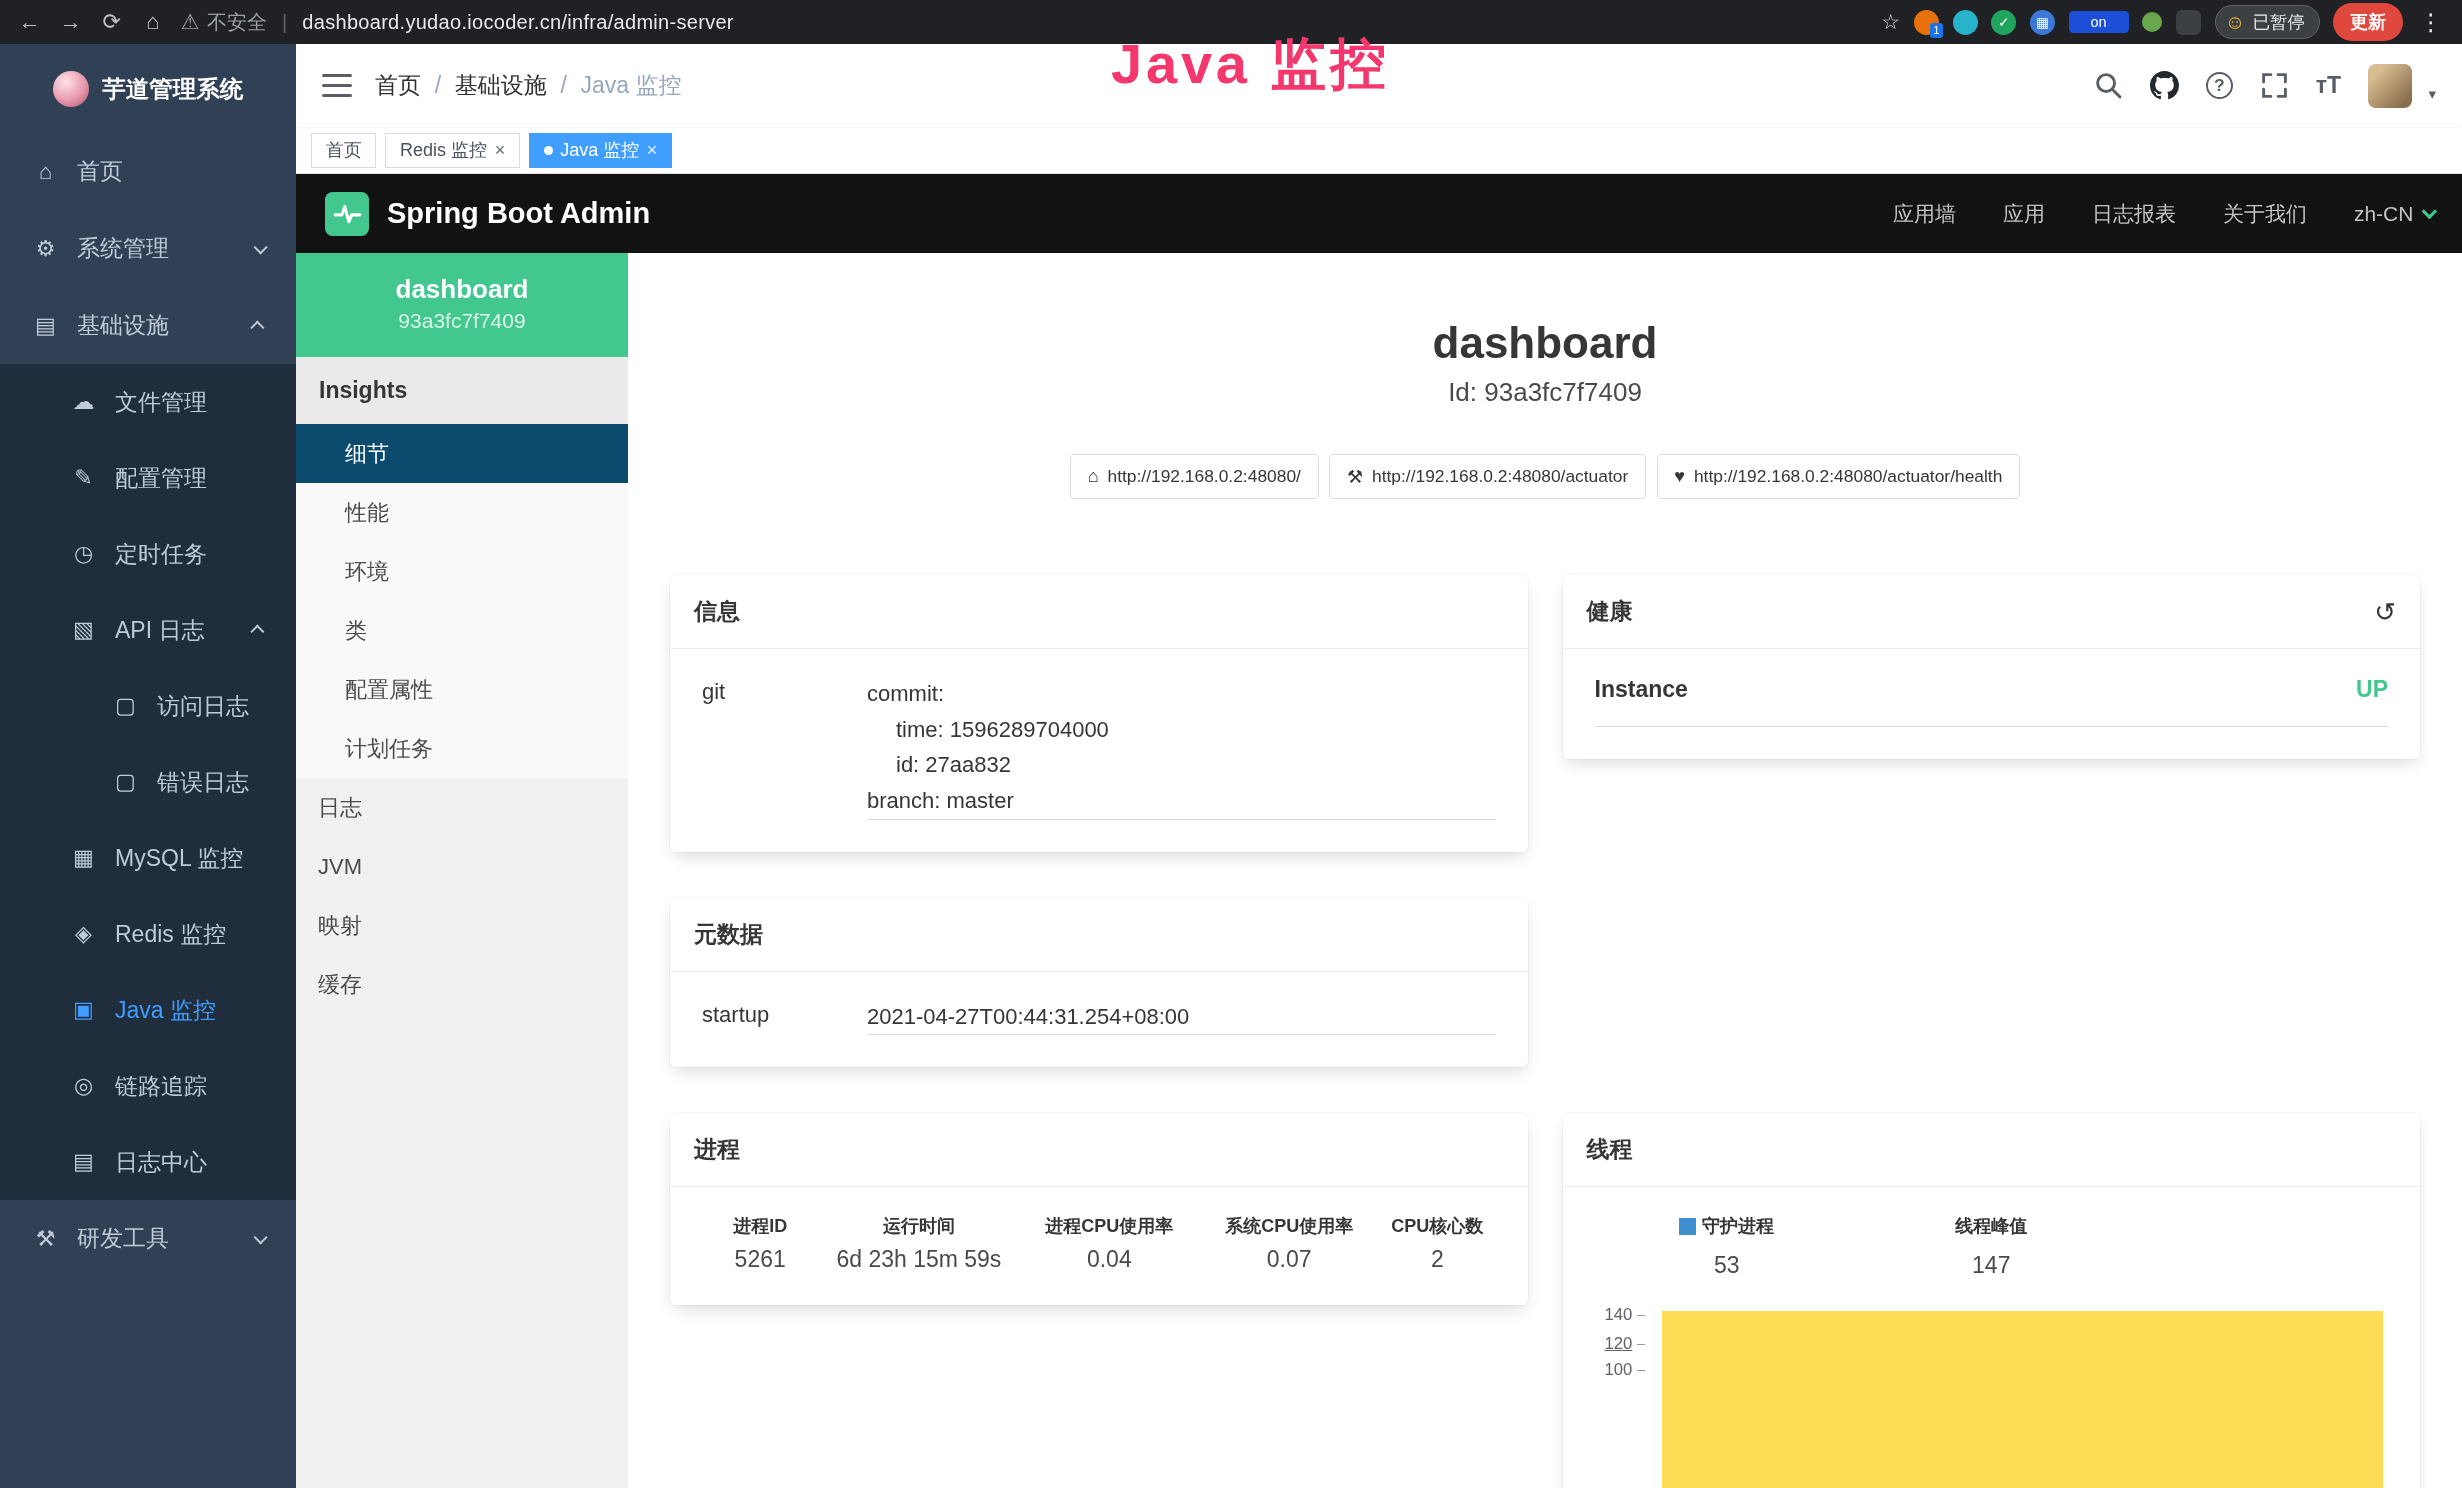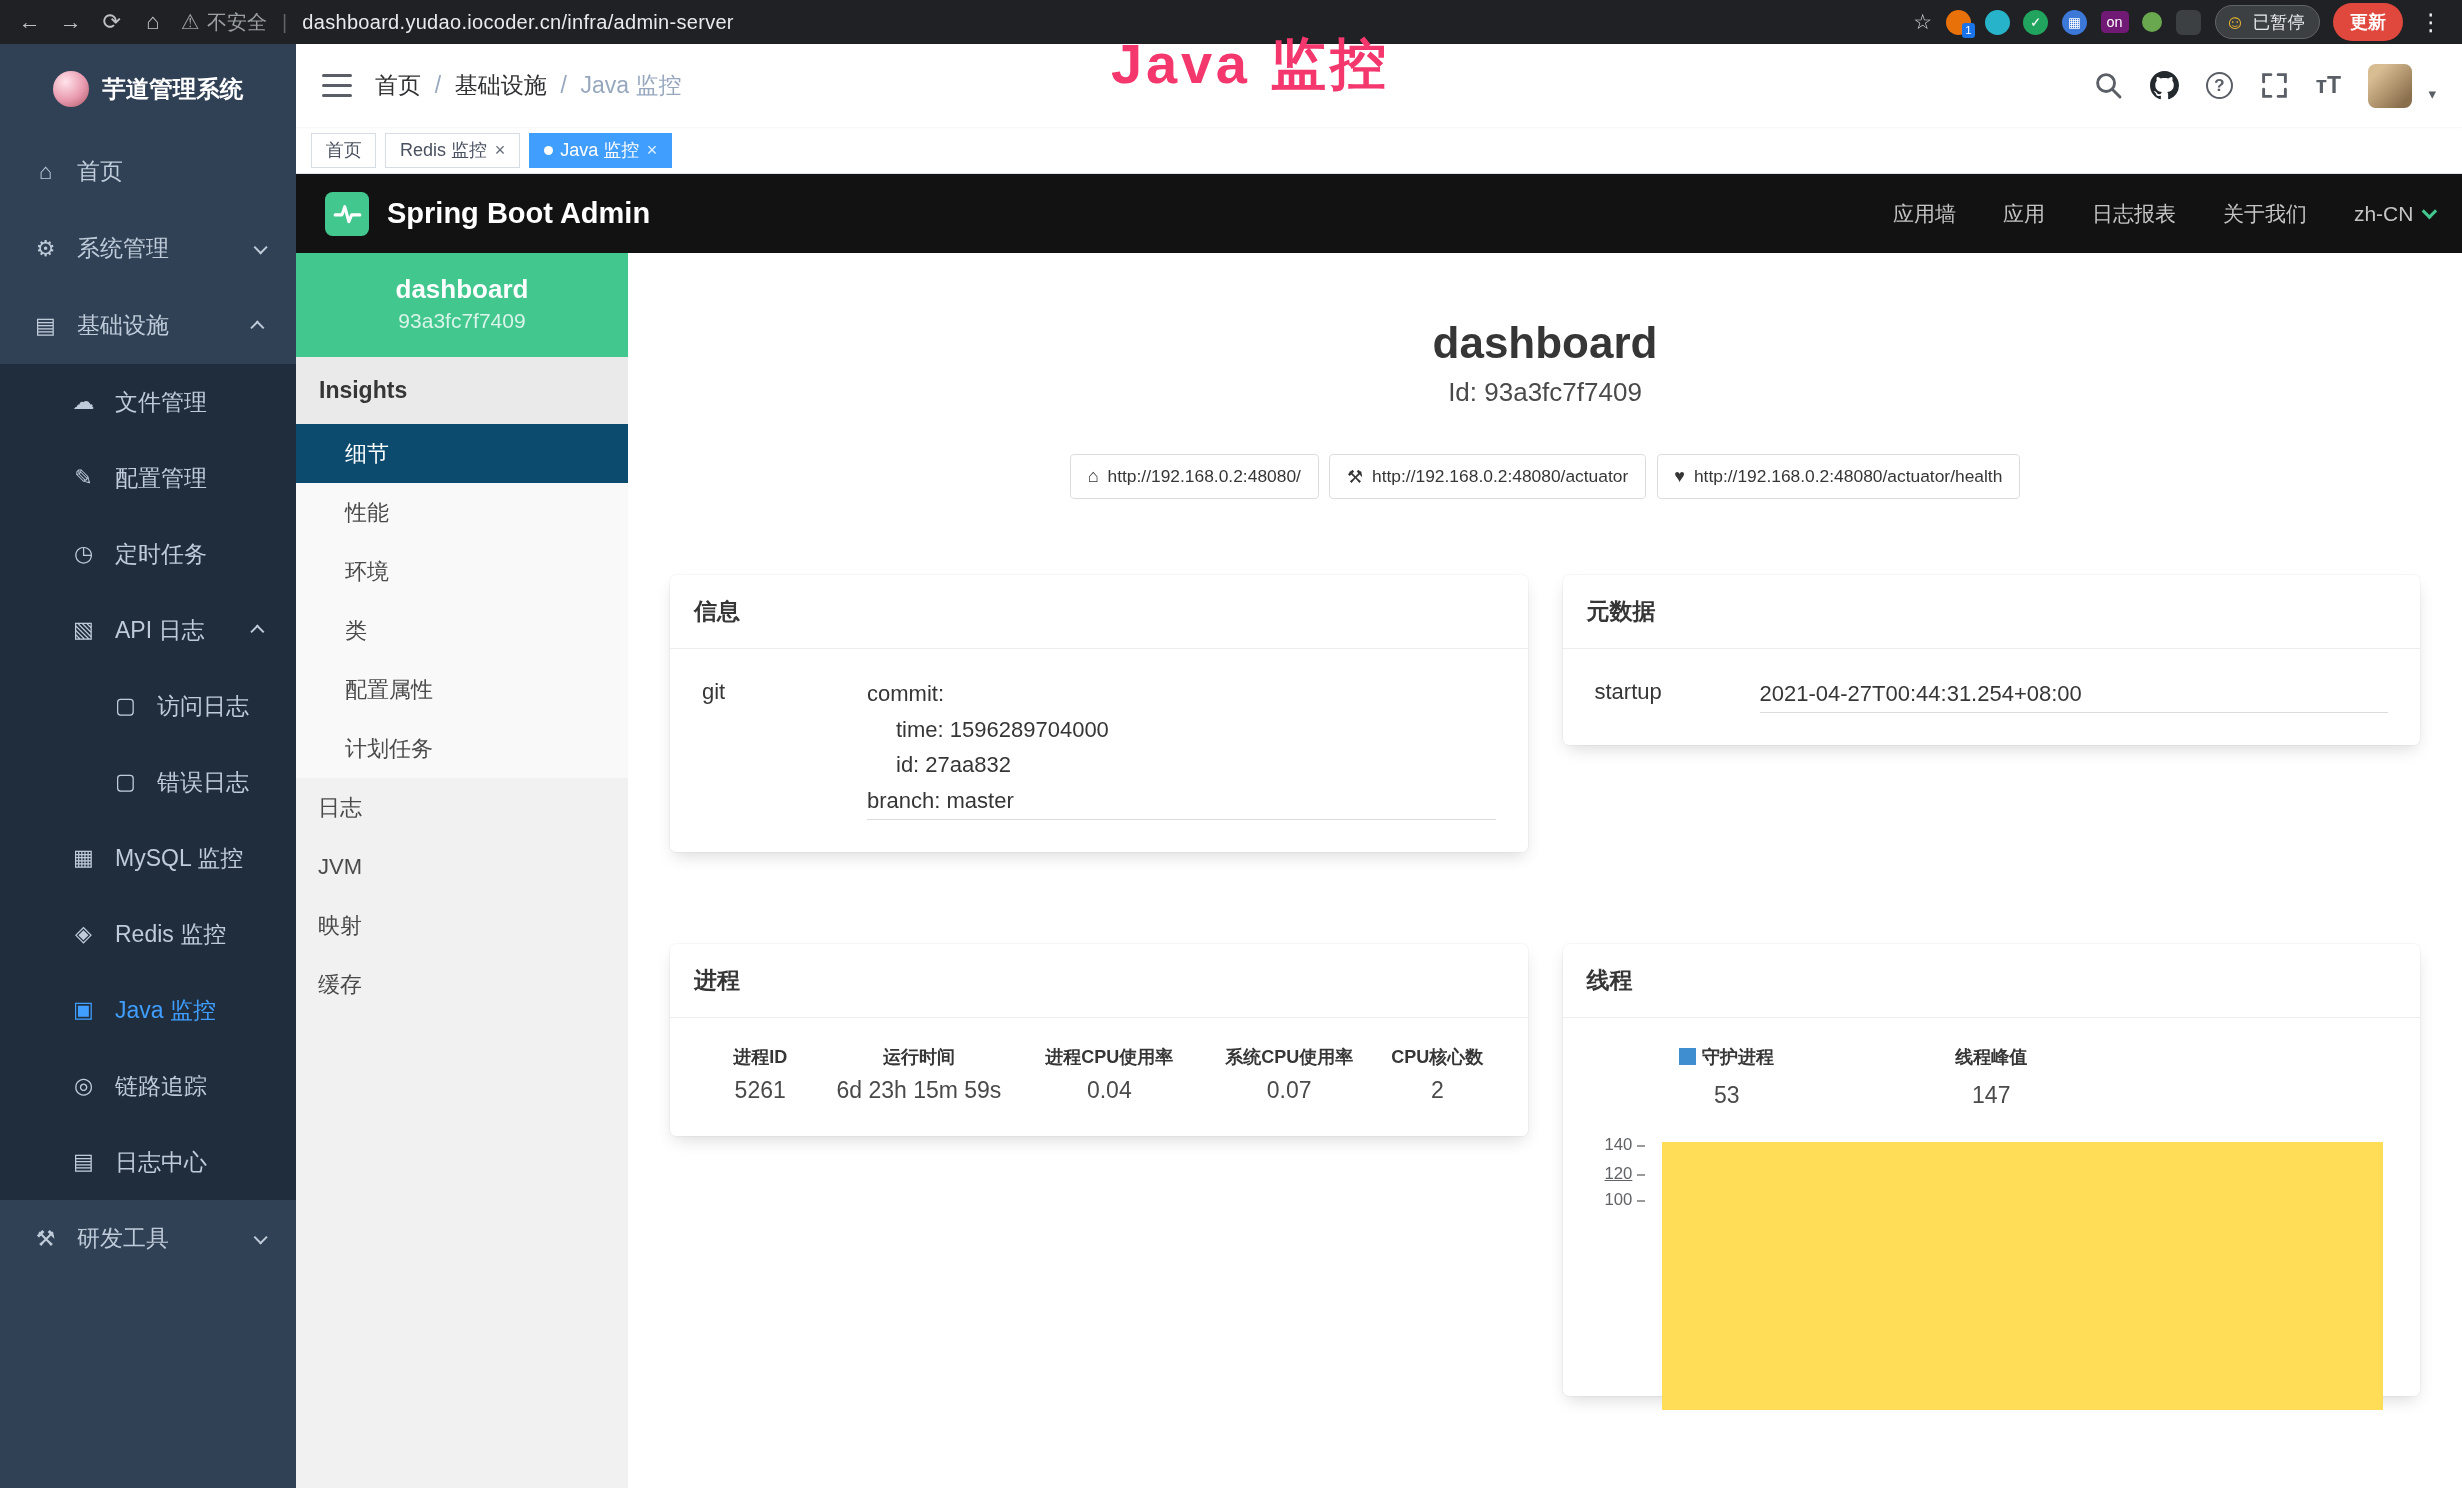--- a/index.html
+++ b/index.html
@@ -18,21 +18,21 @@
   .url { color:#e8eaed; letter-spacing:0.3px; }
   .b-right { margin-left:auto; display:flex; align-items:center; gap:13.7px; }
   .ext { width:25px; height:25px; border-radius:50%; position:relative; display:flex; align-items:center; justify-content:center; font-size:13.7px; color:#fff; cursor:pointer; flex-shrink:0; }
   .ext.fox { background:#e8710a; }
   .ext.drop { background:#27b3c9; }
   .ext.vcheck { background:#21a55e; }
   .ext.grid { background:#3b78d8; }
   .ext.leaf { background:#6aa84f; width:20px; height:20px; }
   .ext.puzzle { background:#3c4043; border-radius:6px; }
   .ext-badge { position:absolute; right:-4.6px; bottom:-3px; background:#1a73e8; color:#fff; font-size:11.4px; line-height:1; padding:1.5px 3.8px; border-radius:3px; }
-  .on-badge { background:#701a75; color:#fff; font-size:14.4px; padding:3px 6px; border-radius:4.6px; cursor:pointer; }
+  .on-badge { background:#1d4ed8; color:#fff; font-size:14.4px; padding:3px 22px; border-radius:4.6px; cursor:pointer; }
   .star-ico { color:#dadce0; font-size:21px; cursor:pointer; }
   .paused { display:flex; align-items:center; gap:7.6px; background:#3c4043; border:0.8px solid #5f6368; border-radius:758px; padding:3.8px 13.7px 3.8px 9px; font-size:17.4px; color:#e8eaed; cursor:pointer; }
   .paused .smiley { color:#fbc02d; font-size:20px; }
   .update-btn { background:#e0473d; color:#fff; border-radius:758px; padding:6.8px 16.7px; font-size:18px; font-weight:700; cursor:pointer; }
   .kebab { color:#e8eaed; font-size:23px; padding:0 3px; cursor:pointer; }
 
   
   .app { display:flex; height:1445px; }
 
   
@@ -381,20 +381,32 @@
                     <div class="detail-val">
                       <div class="vline">commit:</div>
                       <div class="vline ind">time: 1596289704000</div>
                       <div class="vline ind">id: 27aa832</div>
                       <div class="vline">branch: master</div>
                     </div>
                   </div>
                 </div>
               </section>
 
+              <section class="card">
+                <div class="card-head">
+                  <span class="card-title">健康</span>
+                  <span class="history-ico">↺</span>
+                </div>
+                <div class="card-body">
+                  <div class="health-row">
+                    <span>Instance</span>
+                    <span class="up-text">UP</span>
+                  </div>
+                </div>
+              </section>
 
               <section class="card">
                 <div class="card-head">
                   <span class="card-title">元数据</span>
                 </div>
                 <div class="card-body">
                   <div class="detail-row">
                     <div class="detail-key">startup</div>
                     <div class="detail-val">
                       <div class="vline">2021-04-27T00:44:31.254+08:00</div>

